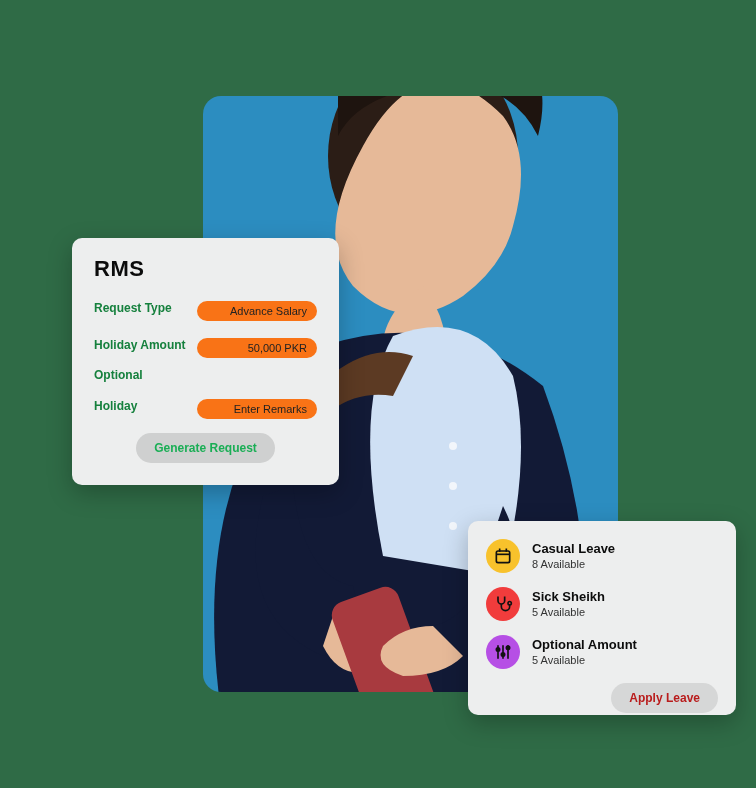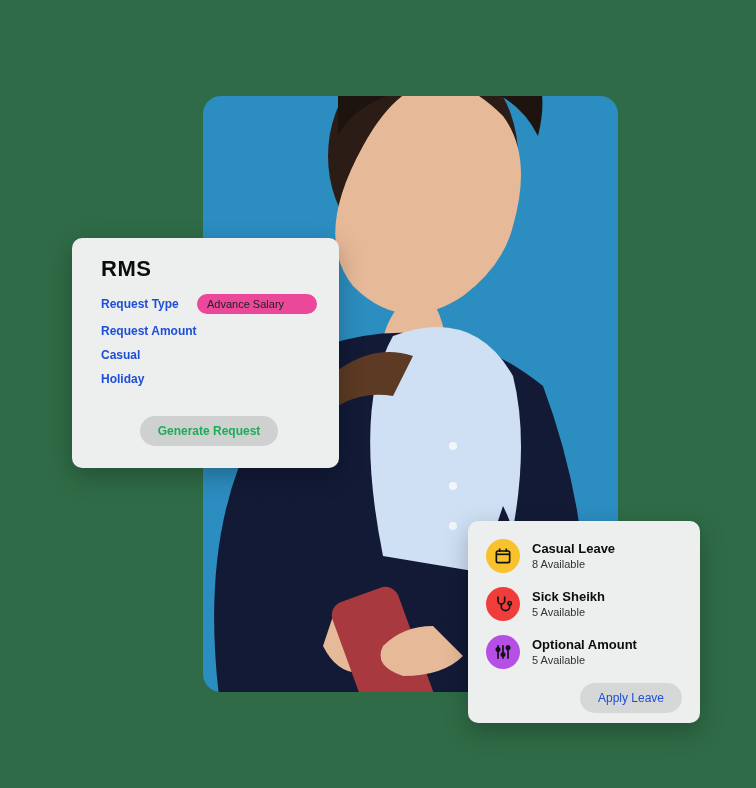--- a/index.html
+++ b/index.html
@@ -27,21 +27,21 @@
     top: -60px;
     width: 560px;
     height: 700px;
   }
   .person svg { width: 100%; height: 100%; }
   .card {
     position: absolute;
     background: #edeeee;
     border-radius: 10px;
     box-shadow: 0 8px 24px rgba(0,0,0,0.25);
-    padding: 18px 22px 22px 29px;
+    padding: 18px 22px 22px 22px;
   }
   .rms-card {
     left: 72px;
     top: 238px;
     width: 267px;
   }
   .rms-title {
     font-size: 22px;
     font-weight: 900;
     color: #0c0c0c;
@@ -50,53 +50,54 @@
   }
   .rms-row {
     display: flex;
     align-items: center;
     justify-content: space-between;
     margin-bottom: 10px;
   }
   .rms-label {
     font-size: 12px;
     font-weight: 700;
-    color: #1d4ed8;
+    color: #15803d;
     flex: 0 0 96px;
   }
   .rms-pill {
     flex: 1;
-    background: #ec4899;
+    background: #f97316;
     border-radius: 999px;
-    text-align: left;
+    text-align: right;
     font-size: 11px;
     color: #222;
     padding: 4px 10px;
     max-width: 120px;
+    margin-top: 7px;
   }
   .gen-wrap {
     display: flex;
     justify-content: center;
-    margin-top: 30px;
+    margin-top: 14px;
   }
   .gen-btn {
     background: #cfd0d0;
     border: none;
     border-radius: 999px;
     font-size: 12px;
     font-weight: 800;
     color: #1aae55;
     padding: 8px 18px;
     cursor: pointer;
   }
   .leave-card {
     left: 468px;
     top: 521px;
-    width: 232px;
-    padding: 18px 18px 10px 18px;
+    width: 268px;
+    padding: 18px 18px 2px 18px;
   }
   .leave-item {
     display: flex;
     align-items: center;
     margin-bottom: 14px;
   }
   .leave-icon {
     width: 34px;
     height: 34px;
     border-radius: 50%;
@@ -124,22 +125,22 @@
   .apply-wrap {
     display: flex;
     justify-content: flex-end;
     margin-top: 4px;
   }
   .apply-btn {
     background: #d6d7d7;
     border: none;
     border-radius: 999px;
     font-size: 12px;
-    font-weight: 400;
-    color: #1d4ed8;
+    font-weight: 700;
+    color: #b91c1c;
     padding: 8px 18px;
     cursor: pointer;
   }
 </style>
 </head>
 <body>
 
 <div class="photo-box">
   <div class="person">
     <svg viewBox="0 0 560 700">
@@ -168,27 +169,29 @@
 </div>
 
 <div class="card rms-card">
   <div class="rms-title">RMS</div>
 
   <div class="rms-row">
     <div class="rms-label">Request Type</div>
     <div class="rms-pill">Advance Salary</div>
   </div>
   <div class="rms-row">
-    <div class="rms-label">Request Amount</div>
-  </div>
-  <div class="rms-row">
-    <div class="rms-label">Casual</div>
+    <div class="rms-label">Holiday Amount</div>
+    <div class="rms-pill">50,000 PKR</div>
+  </div>
+  <div class="rms-row">
+    <div class="rms-label">Optional</div>
   </div>
   <div class="rms-row">
     <div class="rms-label">Holiday</div>
+    <div class="rms-pill">Enter Remarks</div>
   </div>
 
   <div class="gen-wrap">
     <button class="gen-btn">Generate Request</button>
   </div>
 </div>
 
 <div class="card leave-card">
 
   <div class="leave-item">

